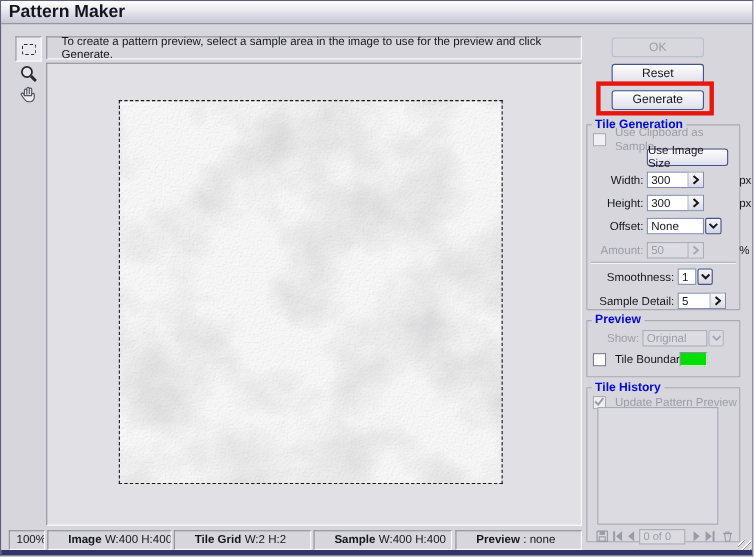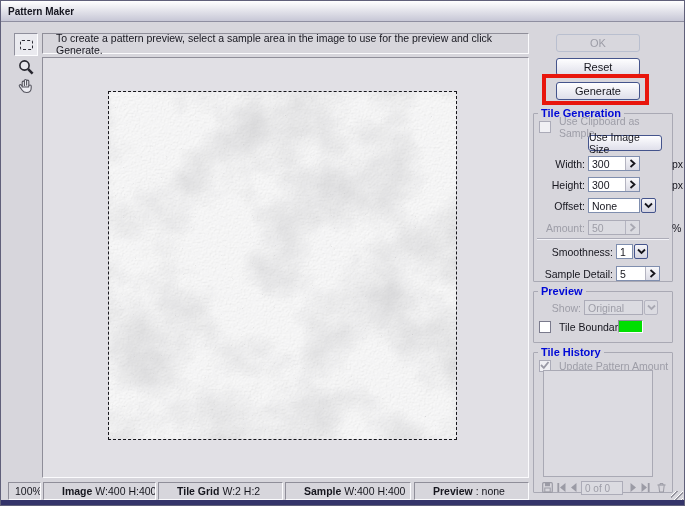--- a/index.html
+++ b/index.html
@@ -12,21 +12,21 @@
     --disabled-text:#9D9DA7;
     --text:#16161E;
     --field-border:#7F8EAE;
     --btn-border:#44548C;
   }
   *{margin:0;padding:0;box-sizing:border-box;}
   html,body{width:685px;height:506px;background:#fff;}
   body{font-family:"Liberation Sans","DejaVu Sans",sans-serif;font-size:11px;color:var(--text);}
   .window{position:relative;width:685px;height:506px;border:1px solid #60607A;background:var(--body-bg);overflow:hidden;}
   .titlebar{position:absolute;left:0;top:0;right:0;height:21px;background:linear-gradient(#FFFFFF,#C7C7D6);border-bottom:1px solid #8E8EA0;display:flex;align-items:center;padding-left:7px;}
-  .titlebar span{font-size:10px;font-weight:bold;color:#15151F;}
+  .titlebar span{font-size:16px;font-weight:bold;color:#15151F;}
   .bottom-strip{position:absolute;left:0;right:0;bottom:0;height:5px;background:#34346A;}
 
   
   .tool-btn{position:absolute;left:13px;top:32px;width:24px;height:23px;background:#EAEAEF;border:1px solid;border-color:#8F8F9C #FDFDFF #FDFDFF #8F8F9C;display:flex;align-items:center;justify-content:center;}
   .marquee-glyph{width:13px;height:10px;border:1px dashed #2A2A33;border-radius:2px;}
   .tool-icon{position:absolute;}
 
   
   .msgbar{position:absolute;left:41px;top:32px;width:487px;height:21px;background:var(--body-bg);border:1px solid;border-color:var(--sunk-dark) var(--sunk-light) var(--sunk-light) var(--sunk-dark);display:flex;align-items:center;padding-left:13px;font-size:10.5px;}
   .canvas{position:absolute;left:41px;top:56px;width:487px;height:421px;background:var(--canvas-bg);border:1px solid;border-color:var(--sunk-dark) var(--sunk-light) var(--sunk-light) var(--sunk-dark);}
@@ -251,21 +251,21 @@
 
   <div class="group" style="top:351px;height:141px">
     <span class="group-label">Tile History</span>
 
     <div class="row" style="top:5px;padding-left:5px">
       <div class="checkbox disabled">
         <svg width="12" height="12" viewBox="0 0 12 12" style="position:absolute;left:-1px;top:-2px">
             <polyline points="2,6 4.8,8.8 9.5,3" fill="none" stroke="#9A9AA6" stroke-width="1.8"></polyline>
           </svg>
       </div>
-      <span class="cb-label dis">Update Pattern Amount</span>
+      <span class="cb-label dis">Update Pattern Preview</span>
     </div>
 
     <div class="history-preview"></div>
 
     <div class="row" style="top:128px;height:14px">
       <svg class="nav-icon" style="left:8px" width="11" height="11" viewBox="0 0 11 11">
         <rect x="0.7" y="0.7" width="9.6" height="9.6" rx="1" fill="none" stroke="#9B9BA5" stroke-width="1.2"></rect>
         <rect x="3" y="1" width="5" height="3.2" fill="#9B9BA5"></rect>
         <rect x="2.8" y="6" width="5.4" height="4" fill="none" stroke="#9B9BA5"></rect>
       </svg>

